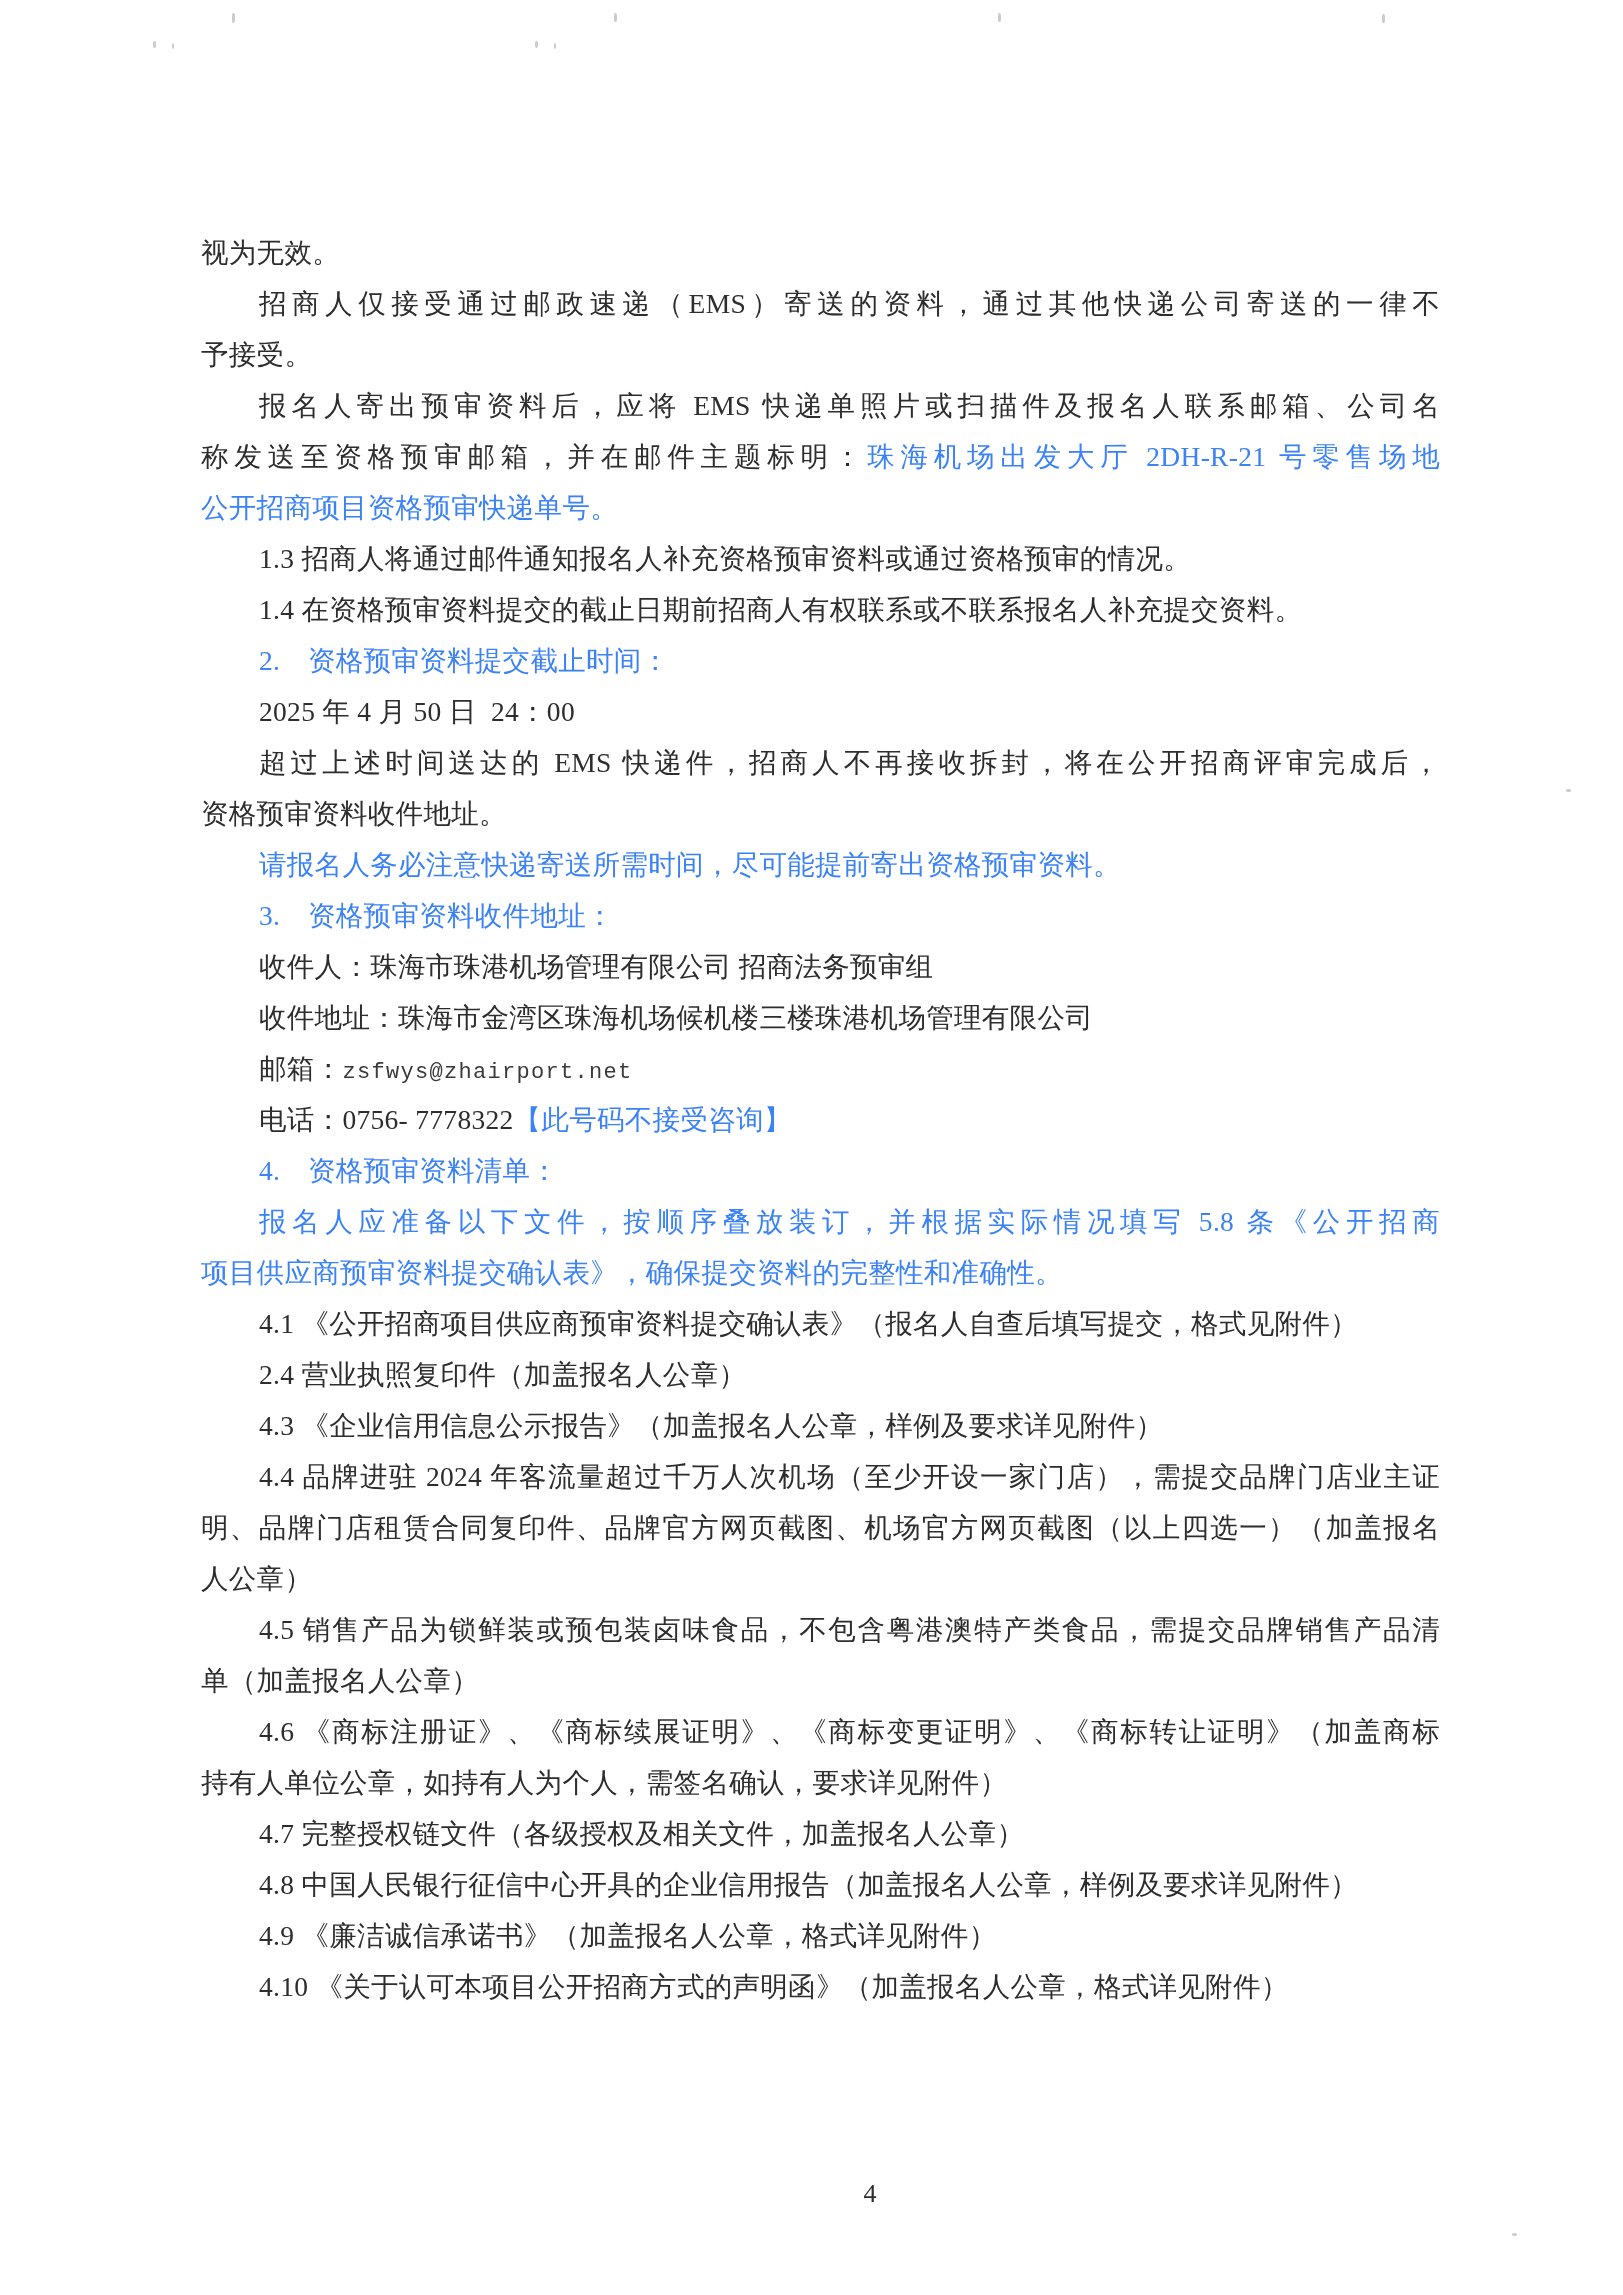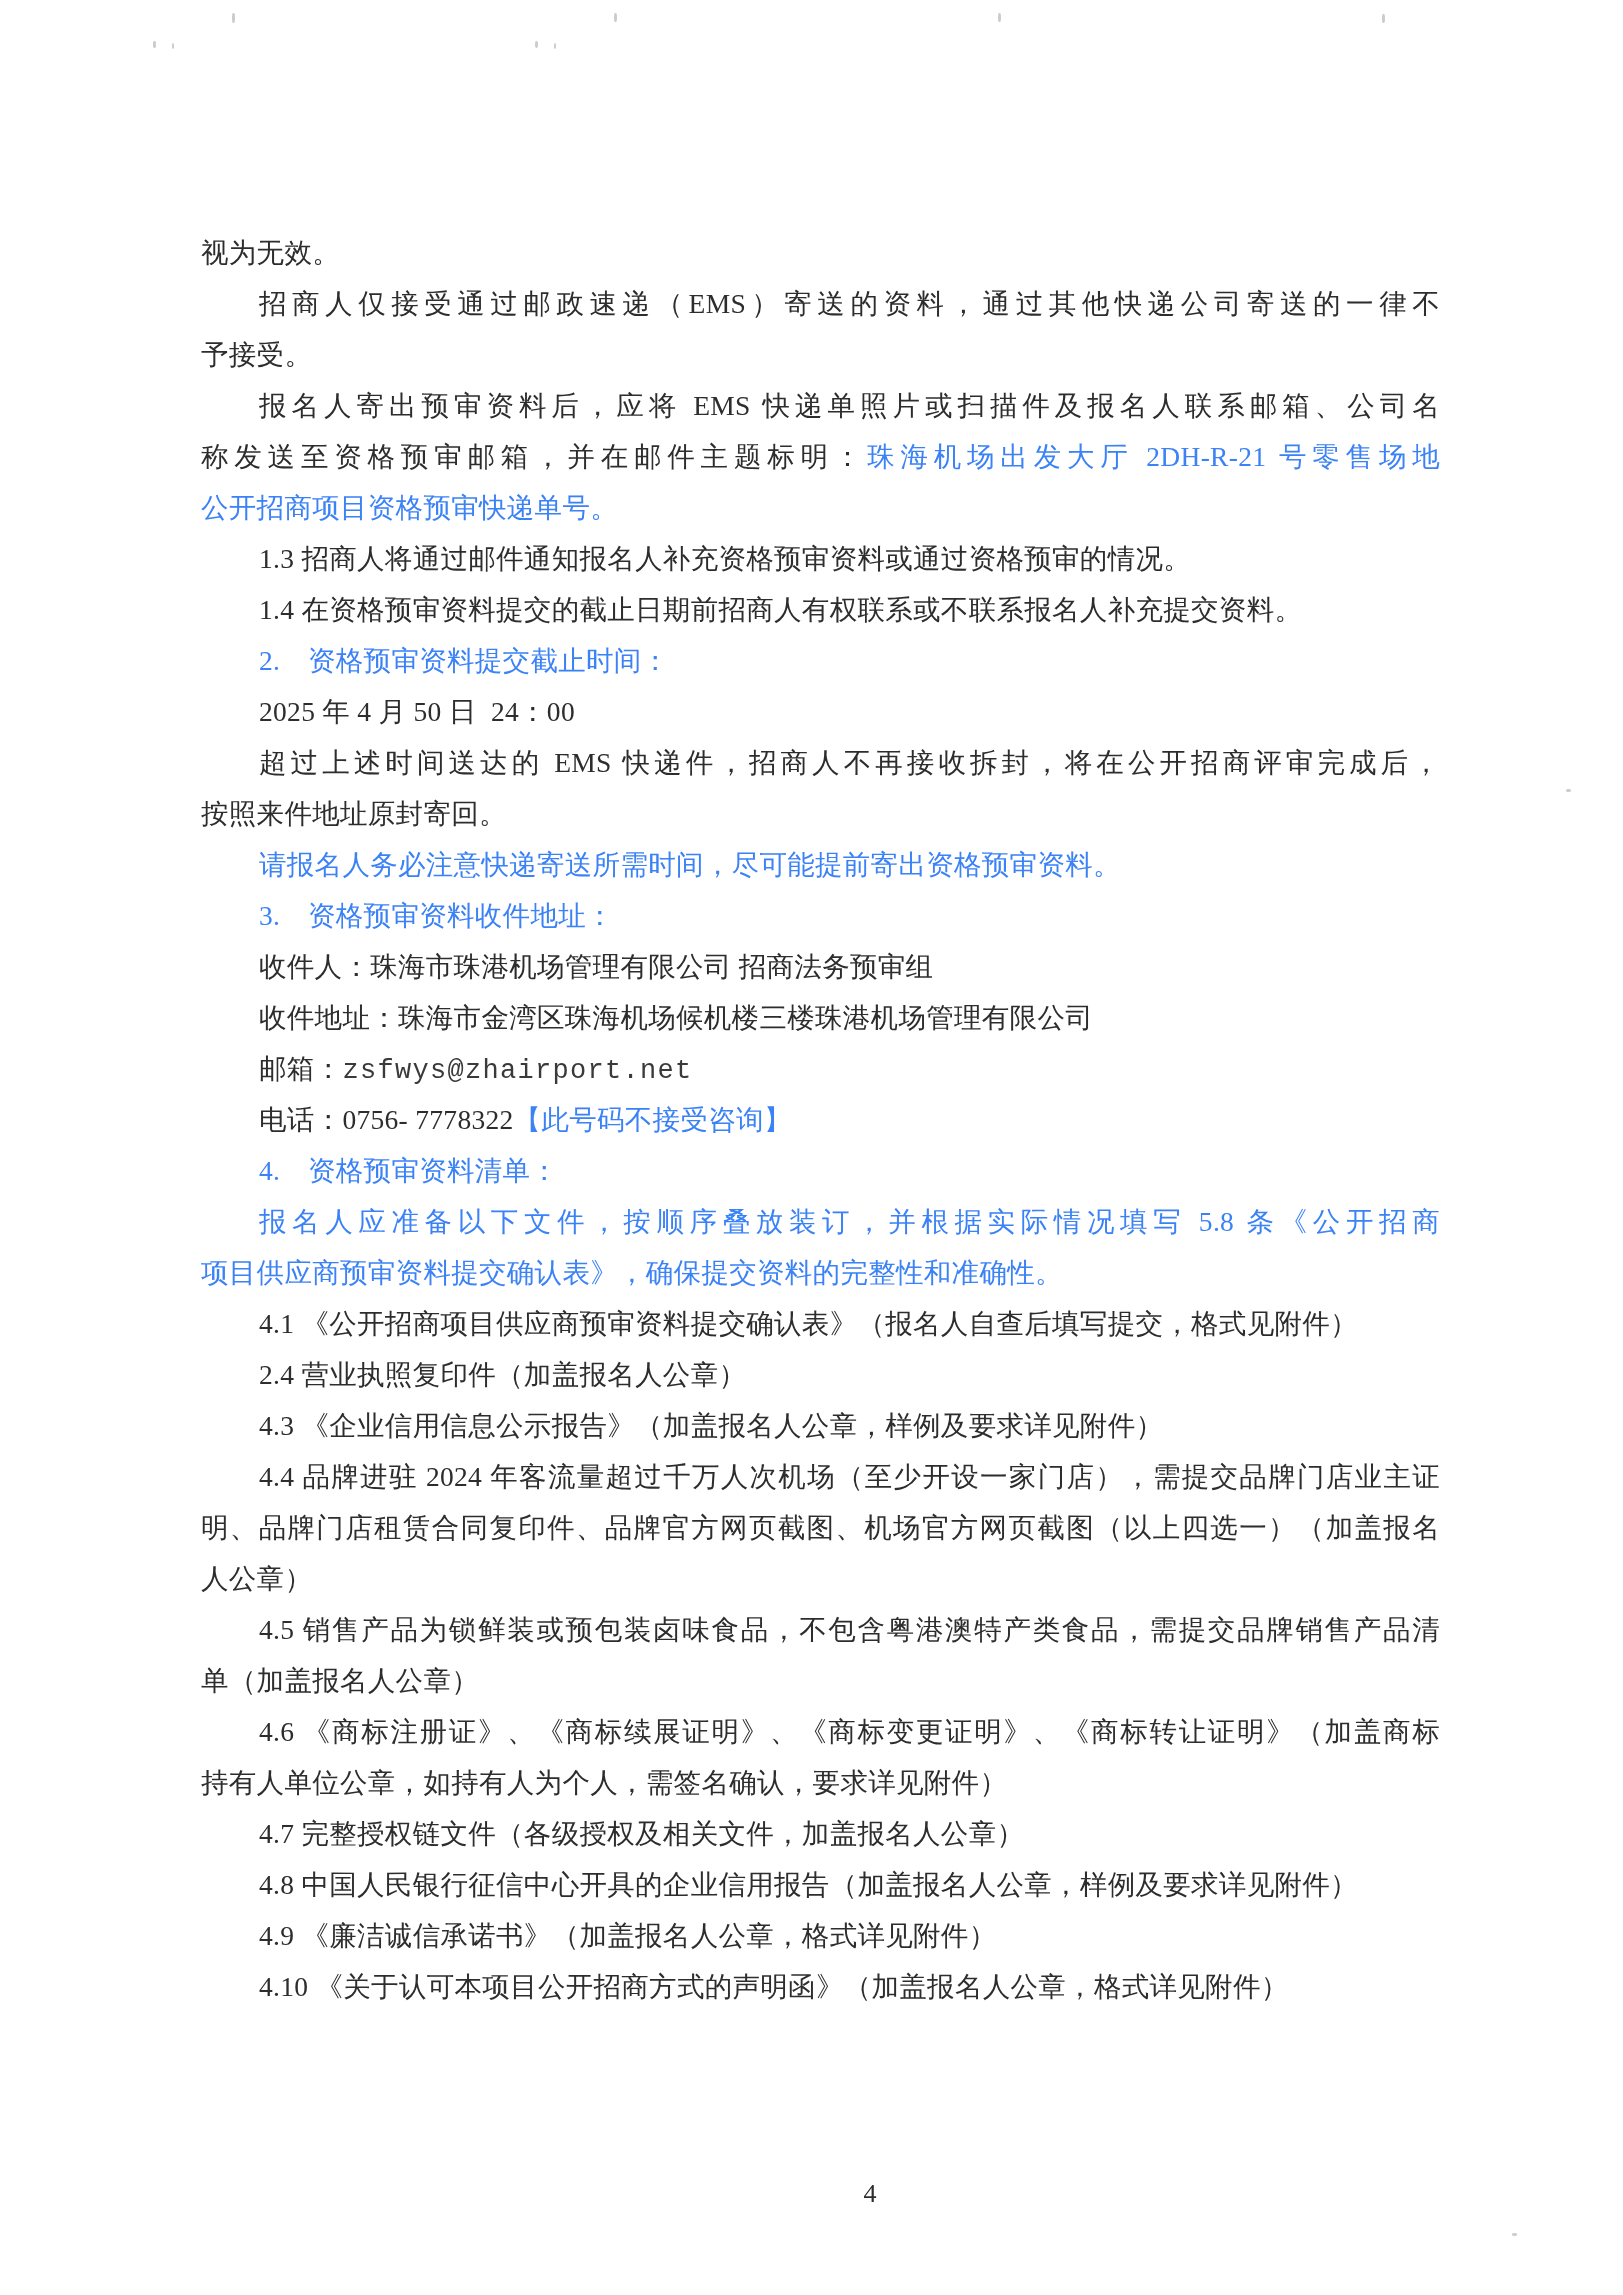--- a/index.html
+++ b/index.html
@@ -16,21 +16,21 @@
   .line{
     height:51px;line-height:51px;
     font-size:27.5px;
     letter-spacing:0.3px;
     white-space:pre-wrap;
     text-align:left;
   }
   .ind{text-indent:58px;}
   .j{text-align:justify;text-align-last:justify;}
   .b{font-weight:normal;color:#3b82f6;}
-  .mono{font-family:"Liberation Mono","DejaVu Sans Mono",monospace;font-size:27px;letter-spacing:1.3px;color:#3a3a3a;}
+  .mono{font-family:"Liberation Mono","DejaVu Sans Mono",monospace;font-size:22px;letter-spacing:1.3px;color:#3a3a3a;}
   .page-number{
     position:absolute;left:849px;top:2174px;width:42px;height:39px;
     text-align:center;font-size:26px;line-height:39px;color:#2d2d2d;
   }
   .speck{position:absolute;background:#9a9aa0;opacity:.5;border-radius:45%;}
 </style>
 </head>
 <body>
 
 <div class="page">
@@ -51,21 +51,21 @@
       <div class="line ind j"><span>招商人仅接受通过邮政速递（EMS）寄送的资料，通过其他快递公司寄送的一律不</span></div>
       <div class="line"><span>予接受。</span></div>
       <div class="line ind j"><span>报名人寄出预审资料后，应将 EMS 快递单照片或扫描件及报名人联系邮箱、公司名</span></div>
       <div class="line j"><span>称发送至资格预审邮箱，并在邮件主题标明：</span><span class="b">珠海机场出发大厅 2DH-R-21 号零售场地</span></div>
       <div class="line"><span class="b">公开招商项目资格预审快递单号。</span></div>
       <div class="line ind"><span>1.3 招商人将通过邮件通知报名人补充资格预审资料或通过资格预审的情况。</span></div>
       <div class="line ind"><span>1.4 在资格预审资料提交的截止日期前招商人有权联系或不联系报名人补充提交资料。</span></div>
       <div class="line ind"><span class="b">2.　资格预审资料提交截止时间：</span></div>
       <div class="line ind"><span>2025 年 4 月 50 日  24：00</span></div>
       <div class="line ind j"><span>超过上述时间送达的 EMS 快递件，招商人不再接收拆封，将在公开招商评审完成后，</span></div>
-      <div class="line"><span>按照来件地址原封寄回。</span></div>
+      <div class="line"><span>资格预审资料收件地址。</span></div>
       <div class="line ind"><span class="b">请报名人务必注意快递寄送所需时间，尽可能提前寄出资格预审资料。</span></div>
       <div class="line ind"><span class="b">3.　资格预审资料收件地址：</span></div>
       <div class="line ind"><span>收件人：珠海市珠港机场管理有限公司 招商法务预审组</span></div>
       <div class="line ind"><span>收件地址：珠海市金湾区珠海机场候机楼三楼珠港机场管理有限公司</span></div>
       <div class="line ind"><span>邮箱：</span><span class="mono">zsfwys@zhairport.net</span></div>
       <div class="line ind"><span>电话：0756- 7778322</span><span class="b">【此号码不接受咨询】</span></div>
       <div class="line ind"><span class="b">4.　资格预审资料清单：</span></div>
       <div class="line ind j"><span class="b">报名人应准备以下文件，按顺序叠放装订，并根据实际情况填写 5.8 条《公开招商</span></div>
       <div class="line"><span class="b">项目供应商预审资料提交确认表》，确保提交资料的完整性和准确性。</span></div>
       <div class="line ind"><span>4.1 《公开招商项目供应商预审资料提交确认表》（报名人自查后填写提交，格式见附件）</span></div>

